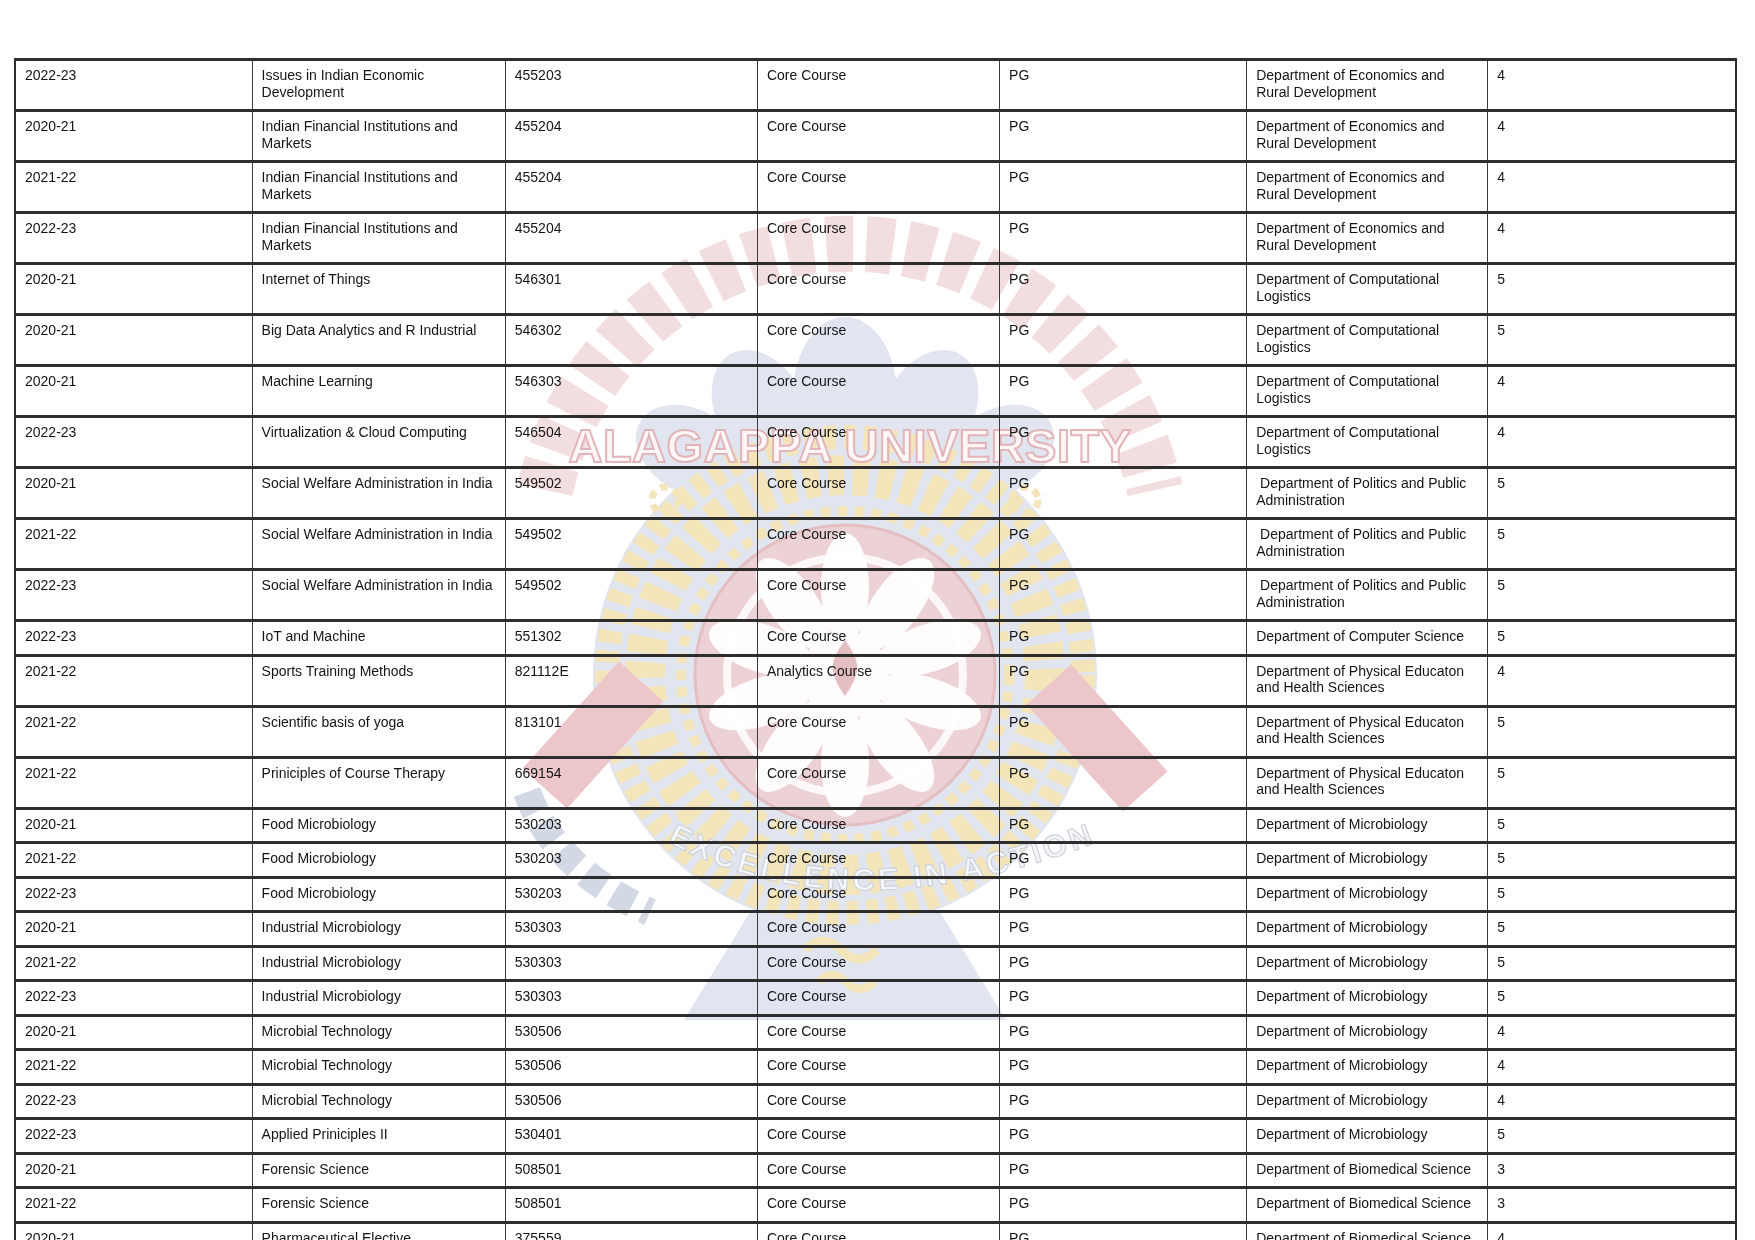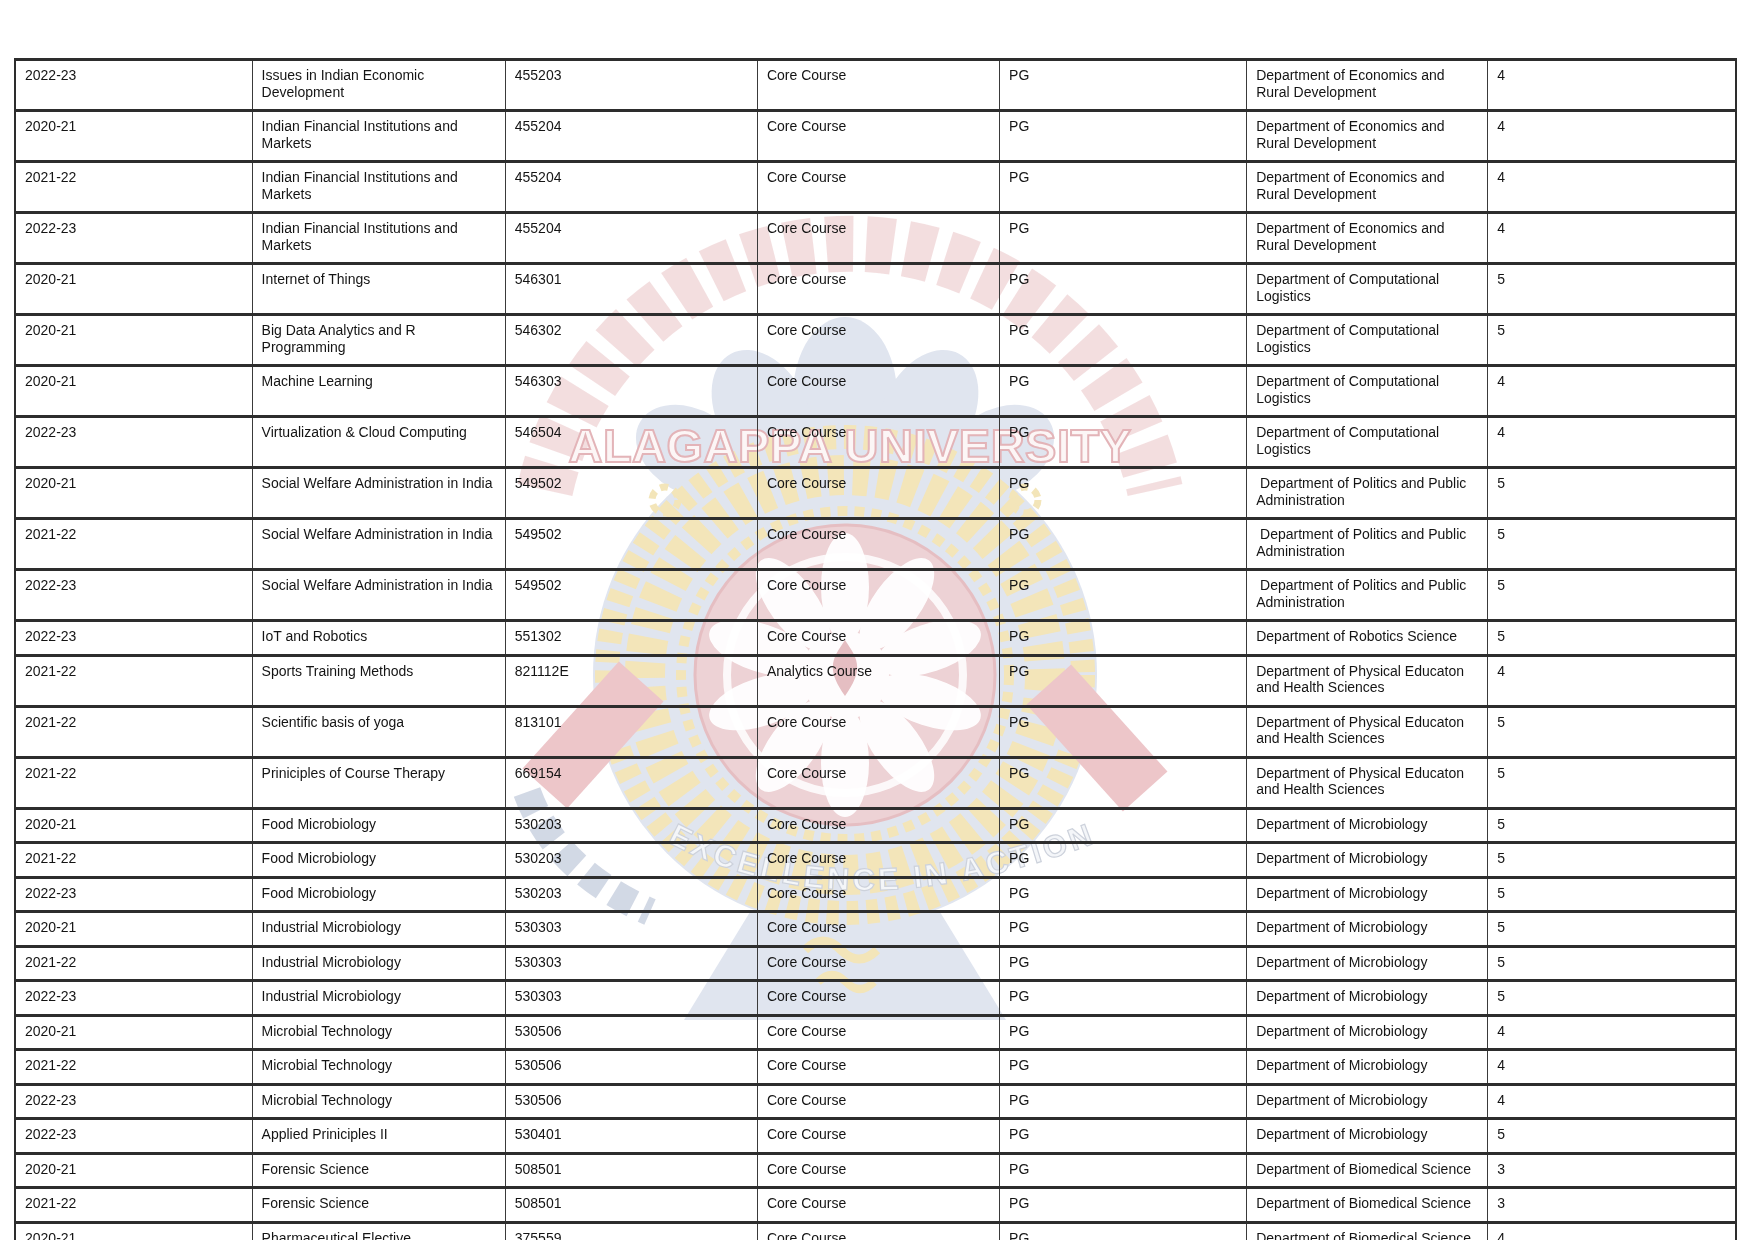--- a/index.html
+++ b/index.html
@@ -162,21 +162,21 @@
       <td>2020-21</td>
       <td>Internet of Things</td>
       <td>546301</td>
       <td>Core Course</td>
       <td>PG</td>
       <td>Department of Computational Logistics</td>
       <td>5</td>
     </tr>
         <tr>
       <td>2020-21</td>
-      <td>Big Data Analytics and R Programming</td>
+      <td>Big Data Analytics and R Industrial</td>
       <td>546302</td>
       <td>Core Course</td>
       <td>PG</td>
       <td>Department of Computational Logistics</td>
       <td>5</td>
     </tr>
         <tr>
       <td>2020-21</td>
       <td>Machine Learning</td>
       <td>546303</td>
@@ -216,25 +216,25 @@
       <td>2022-23</td>
       <td>Social Welfare Administration in India</td>
       <td>549502</td>
       <td>Core Course</td>
       <td>PG</td>
       <td> Department of Politics and Public Administration</td>
       <td>5</td>
     </tr>
         <tr>
       <td>2022-23</td>
-      <td>IoT and Robotics</td>
+      <td>IoT and Machine</td>
       <td>551302</td>
       <td>Core Course</td>
       <td>PG</td>
-      <td>Department of Robotics Science</td>
+      <td>Department of Computer Science</td>
       <td>5</td>
     </tr>
         <tr>
       <td>2021-22</td>
       <td>Sports Training Methods</td>
       <td>821112E</td>
       <td>Analytics Course</td>
       <td>PG</td>
       <td>Department of Physical Educaton and Health Sciences</td>
       <td>4</td>

